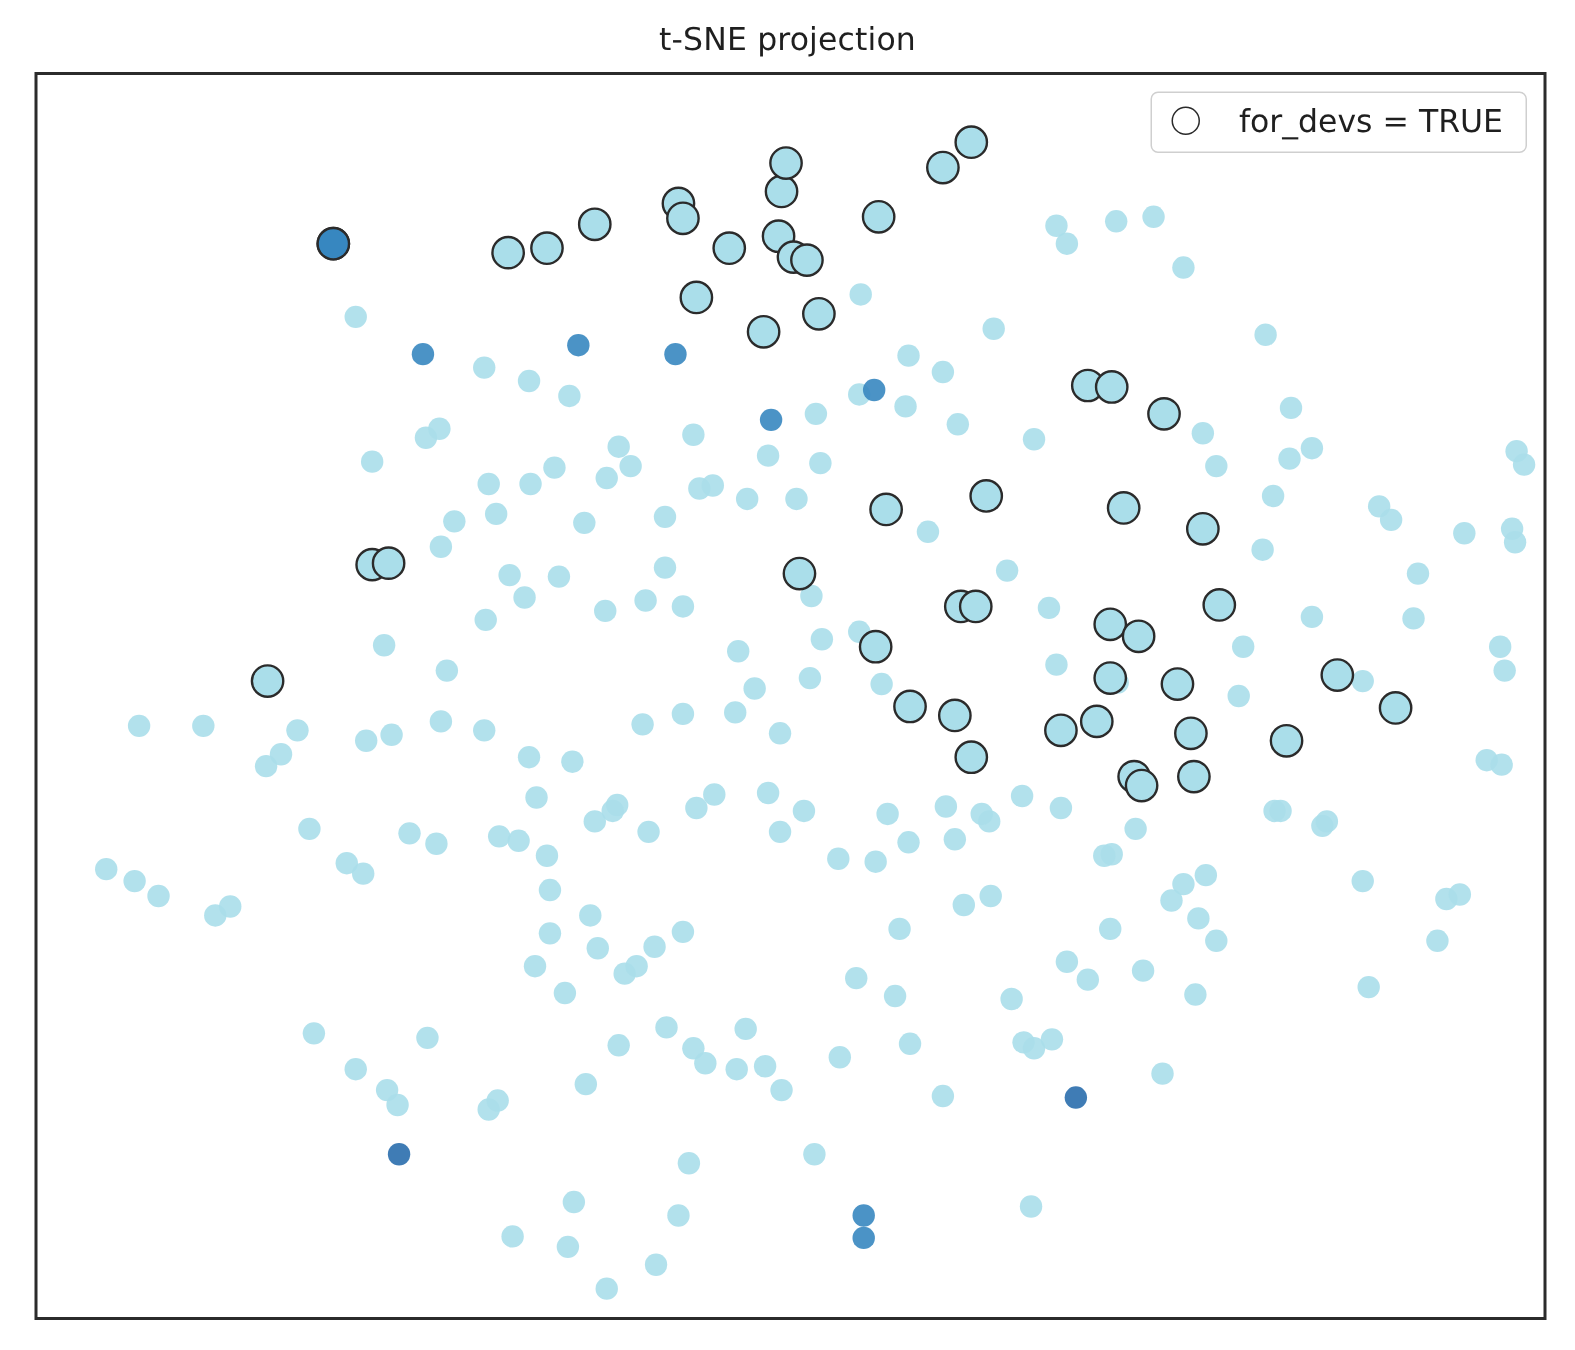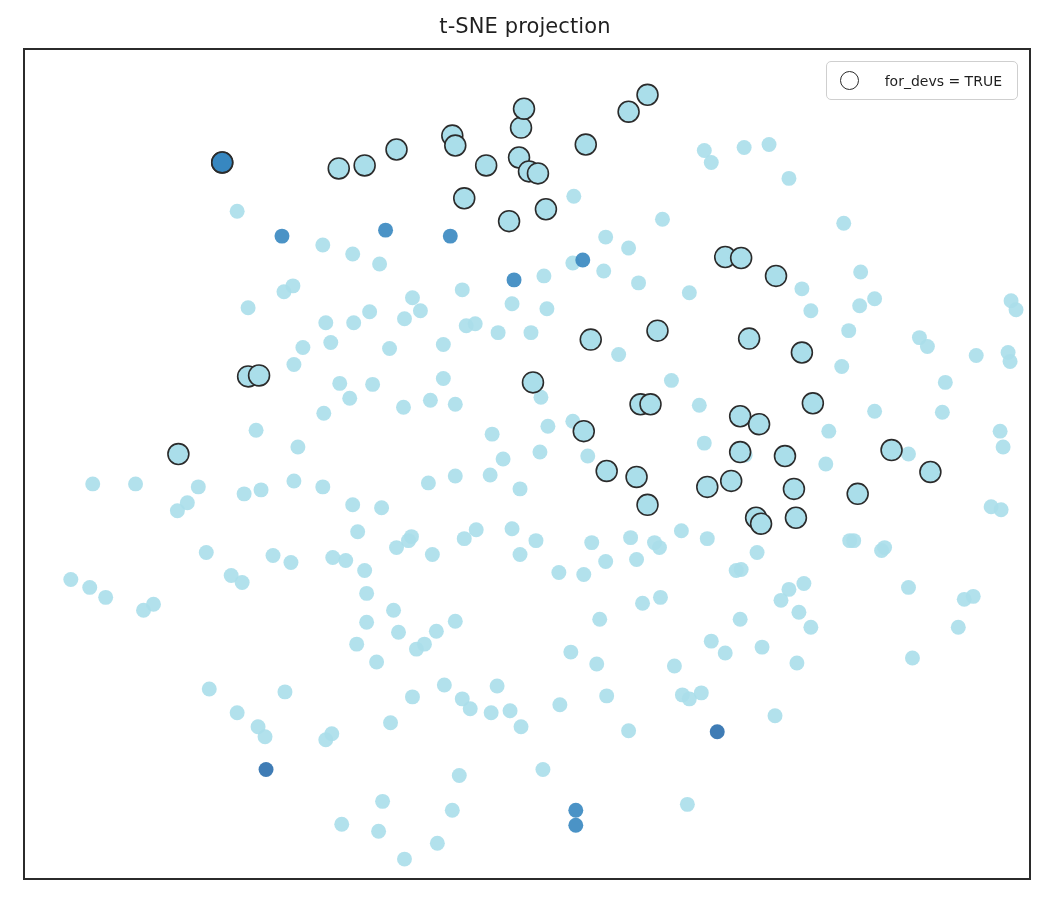--- a/index.html
+++ b/index.html
@@ -54,24 +54,24 @@
   }
   #legend {
     position: absolute;
     right: 11px;
     top: 11px;
     background: #ffffff;
     border: 1px solid #cfcfcf;
     border-radius: 5px;
     padding: 9px 15px 9px 13px;
     display: flex;
-    align-items: center;
+    align-items: flex-start;
     gap: 26px;
     box-sizing: border-box;
-    font-size: 14px;
+    font-size: 21px;
     color: #1f1f1f;
   }
   #legend .legend-marker {
     width: 17px;
     height: 17px;
     border-radius: 50%;
     border: 1.4px solid #2b2b2b;
     background: transparent;
     flex: 0 0 auto;
     display: block;

